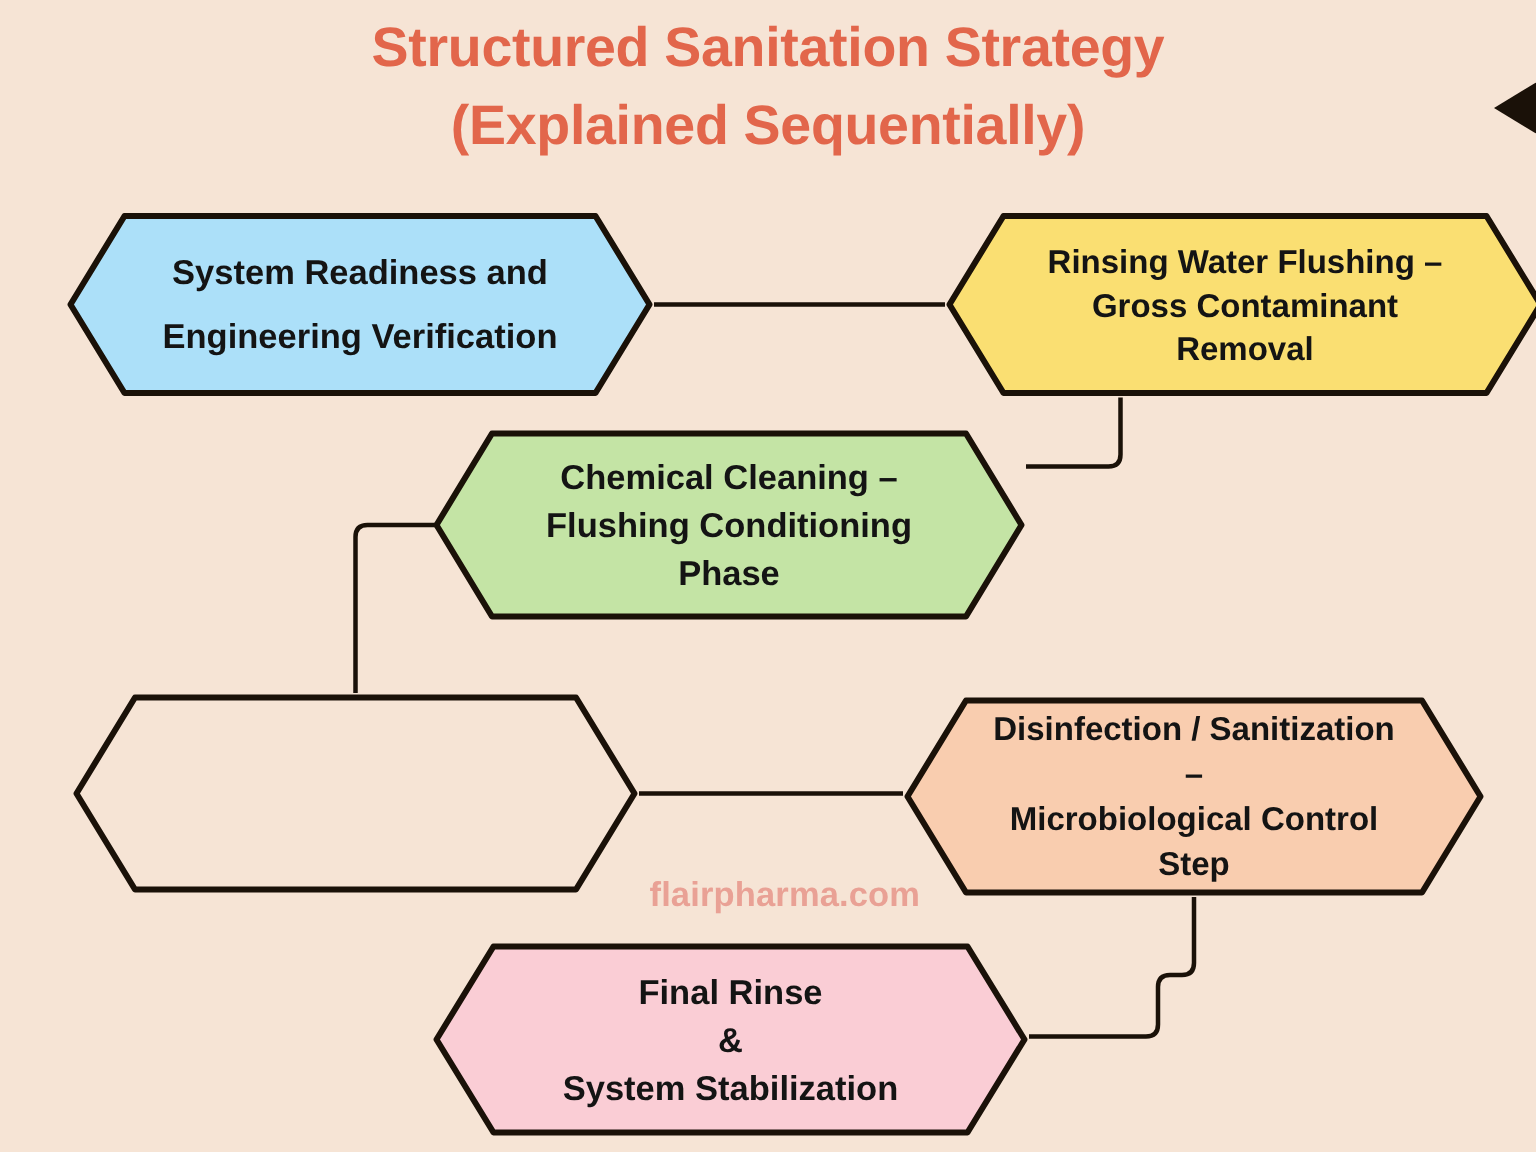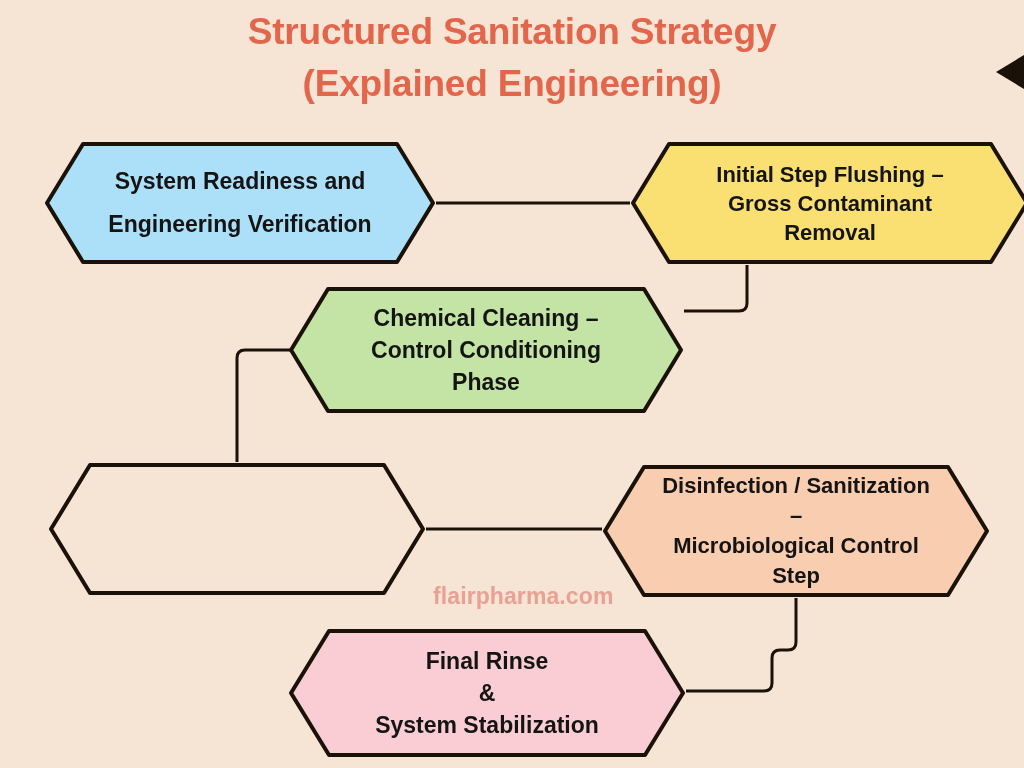--- a/index.html
+++ b/index.html
@@ -85,21 +85,21 @@
     z-index: 7;
   }
 </style>
 </head>
 <body>
 
 <div id="canvas">
 
   <div id="title-block">
     <span class="tline">Structured Sanitation Strategy</span>
-    <span class="tline">(Explained Engineering)</span>
+    <span class="tline">(Explained Sequentially)</span>
   </div>
 
   <svg id="wires" viewBox="0 0 1024 768">
 
     <path d="M 436 203 L 630 203" fill="none" stroke="#1a1108" stroke-width="3"></path>
 
     <path d="M 747 265 L 747 303 Q 747 311 739 311 L 684 311" fill="none" stroke="#1a1108" stroke-width="3"></path>
 
     <path d="M 300 350 L 245 350 Q 237 350 237 358 L 237 462" fill="none" stroke="#1a1108" stroke-width="3"></path>
 
@@ -113,31 +113,31 @@
       <polygon points="39,3 353,3 389,62 353,121 39,121 3,62" fill="#ace0f9" stroke="#1a1108" stroke-width="4" stroke-linejoin="round"></polygon>
     </svg>
     <span class="label">System Readiness and
 Engineering Verification</span>
   </div>
 
   <div class="node" style="left:630px; top:141px; width:400px; height:124px; font-size:22px; line-height:29px;">
     <svg class="hexwrap" viewBox="0 0 400 124" preserveAspectRatio="none">
       <polygon points="39,3 361,3 397,62 361,121 39,121 3,62" fill="#fadf72" stroke="#1a1108" stroke-width="4" stroke-linejoin="round"></polygon>
     </svg>
-    <span class="label">Initial Step Flushing –
+    <span class="label">Rinsing Water Flushing –
 Gross Contaminant
 Removal</span>
   </div>
 
   <div class="node" style="left:288px; top:286px; width:396px; height:128px; font-size:23px; line-height:32px;">
     <svg class="hexwrap" viewBox="0 0 396 128" preserveAspectRatio="none">
       <polygon points="40,3 356,3 393,64 356,125 40,125 3,64" fill="#c4e4a5" stroke="#1a1108" stroke-width="4" stroke-linejoin="round"></polygon>
     </svg>
     <span class="label">Chemical Cleaning –
-Control Conditioning
+Flushing Conditioning
 Phase</span>
   </div>
 
   <div class="node" style="left:48px; top:462px; width:378px; height:134px; font-size:23px; line-height:32px;">
     <svg class="hexwrap" viewBox="0 0 378 134" preserveAspectRatio="none">
       <polygon points="42,3 336,3 375,67 336,131 42,131 3,67" fill="#f6e4d5" stroke="#1a1108" stroke-width="4" stroke-linejoin="round"></polygon>
     </svg>
   </div>
 
   <div class="node" style="left:602px; top:464px; width:388px; height:134px; font-size:22px; line-height:30px;">

